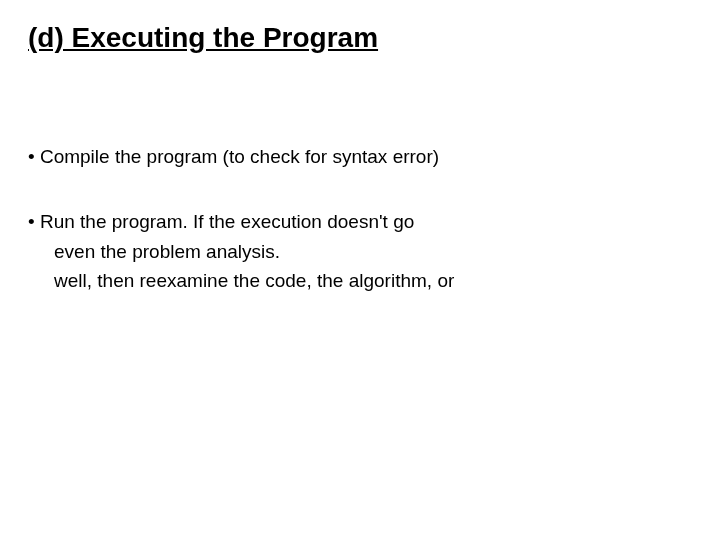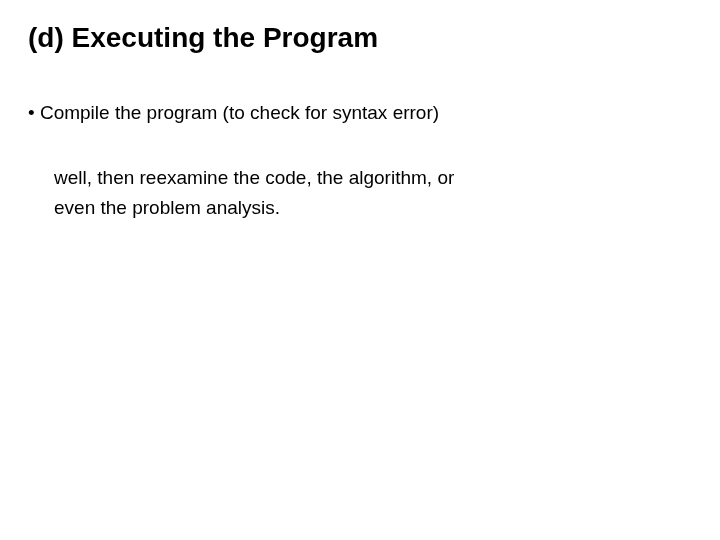--- a/index.html
+++ b/index.html
@@ -11,21 +11,22 @@
       width: 720px;
       height: 540px;
       background: #ffffff;
       font-family: Arial, Helvetica, sans-serif;
       color: #000000;
       padding: 22px 28px;
     }
     .heading {
       font-size: 28px;
       font-weight: bold;
-      margin-bottom: 44px;
+      text-decoration: underline;
+      margin-bottom: 88px;
       letter-spacing: 0px;
     }
     .bullet-block {
       font-size: 19px;
       line-height: 1.55;
       margin-bottom: 36px;
     }
     .bullet-line {
       display: block;
     }
@@ -37,15 +38,16 @@
 </head>
 <body>
 
 <div class="heading">(d) Executing the Program</div>
 
 <div class="bullet-block">
   <span class="bullet-line">• Compile the program (to check for syntax error)</span>
 </div>
 
 <div class="bullet-block">
+  <span class="bullet-line">• Run the program. If the execution doesn't go</span>
+  <span class="indent-line">even the problem analysis.</span>
   <span class="indent-line">well, then reexamine the code, the algorithm, or</span>
-  <span class="indent-line">even the problem analysis.</span>
 </div>
 
 </body></html>

